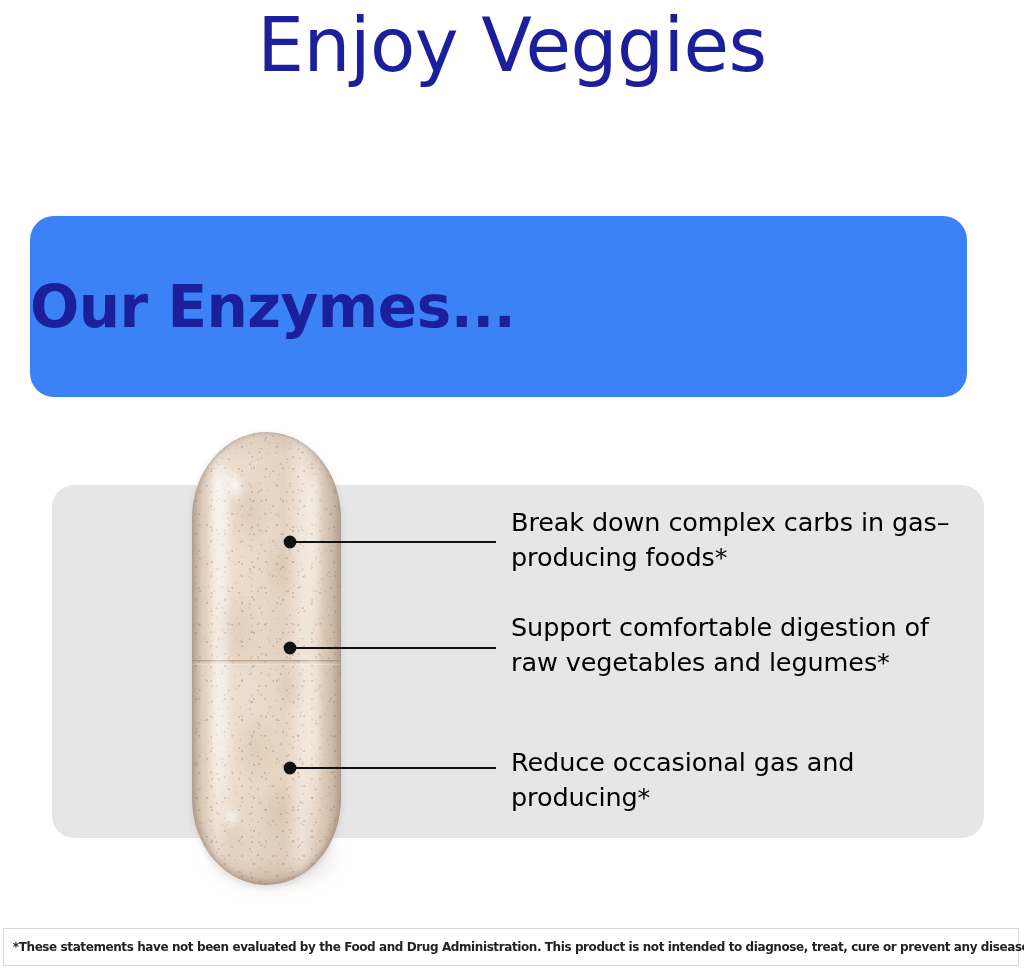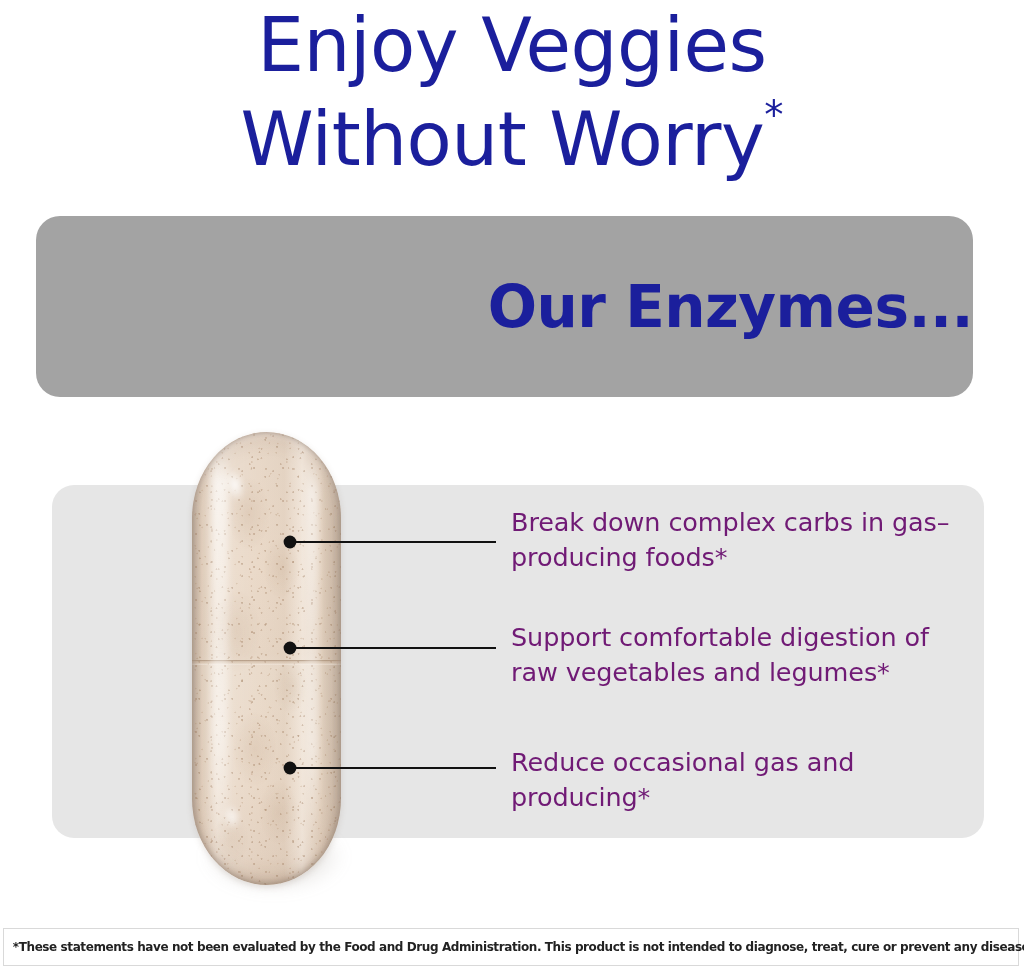--- a/index.html
+++ b/index.html
@@ -39,29 +39,29 @@
     vertical-align: super;
     line-height: 0;
     position: relative;
     top: -0.30em;
     letter-spacing: 0;
   }
 
   
   .banner {
     position: absolute;
-    left: 36px;
+    left: 30px;
     top: 216px;
     width: 937px;
     height: 181px;
-    background: #a3a3a3;
+    background: #3b82f6;
     border-radius: 24px;
     display: flex;
     align-items: center;
-    justify-content: flex-end;
+    justify-content: flex-start;
   }
   .banner-text {
     color: #1b1f9c;
     font-family: "DejaVu Sans", sans-serif;
     font-weight: 700;
     font-size: 58px;
     line-height: 62px;
     letter-spacing: -0.5px;
     text-align: center;
     white-space: nowrap;
@@ -276,29 +276,29 @@
   
   .bullets {
     position: absolute;
     left: 511px;
     top: 505px;
     width: 460px;
   }
   .bullet {
     position: absolute;
     left: 0;
-    color: #701a75;
+    color: #000000;
     font-family: "DejaVu Sans", sans-serif;
     font-weight: 400;
     font-size: 25.5px;
     line-height: 35px;
     letter-spacing: -0.1px;
   }
   .bullet-0 { top: 0px; width: 440px; }
-  .bullet-1 { top: 105px; width: 458px; margin-top: 10px; }
+  .bullet-1 { top: 105px; width: 458px; }
   .bullet-2 { top: 240px; width: 400px; }
 
   
   .disclaimer {
     position: absolute;
     left: 3px;
     top: 928px;
     width: 1016px;
     height: 38px;
     border: 1px solid #d9d9d9;
@@ -317,21 +317,20 @@
     white-space: nowrap;
     transform: scaleX(0.985);
     transform-origin: left center;
   }
 </style>
 </head>
 <body>
 
 <div class="headline">
   <span class="line">Enjoy Veggies</span>
-  <span class="line"><span>Without Worry</span><span class="star">*</span></span>
 </div>
 
 <div class="banner">
   <div class="banner-text">Our Enzymes...</div>
 </div>
 
 <div class="gray-panel"></div>
 
 <div class="capsule-wrap">
   <div class="capsule-shadow"></div>

